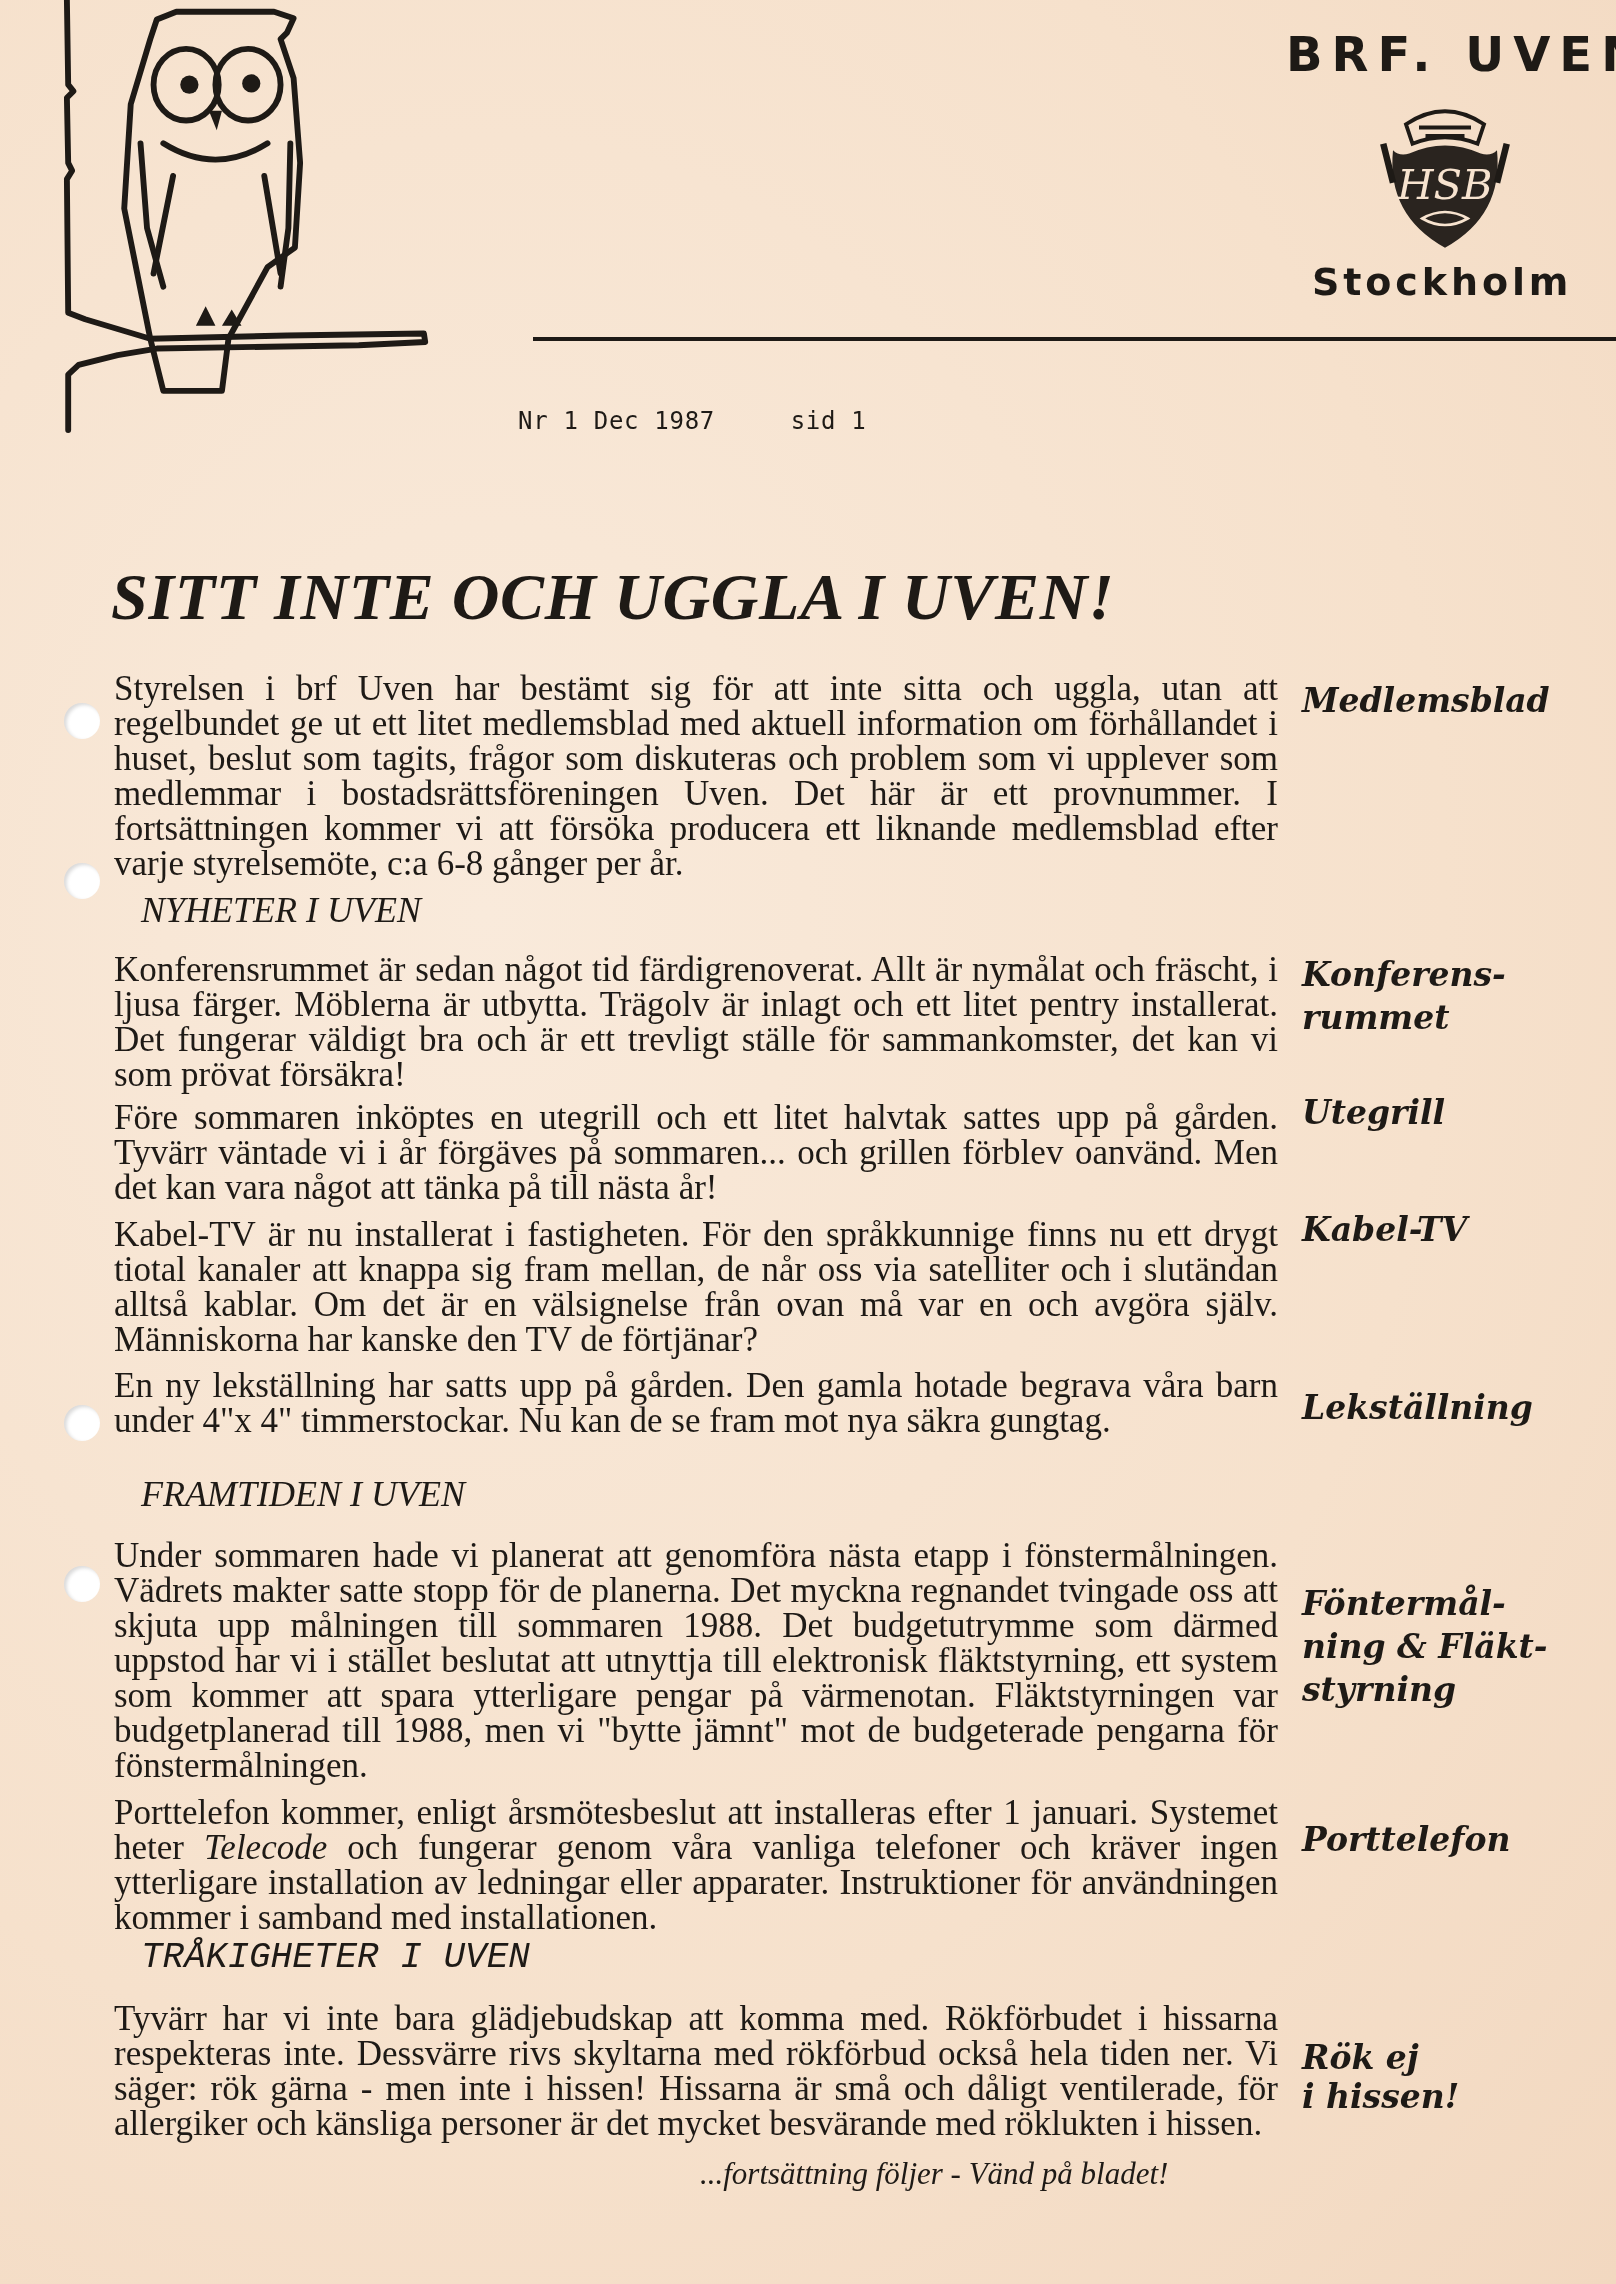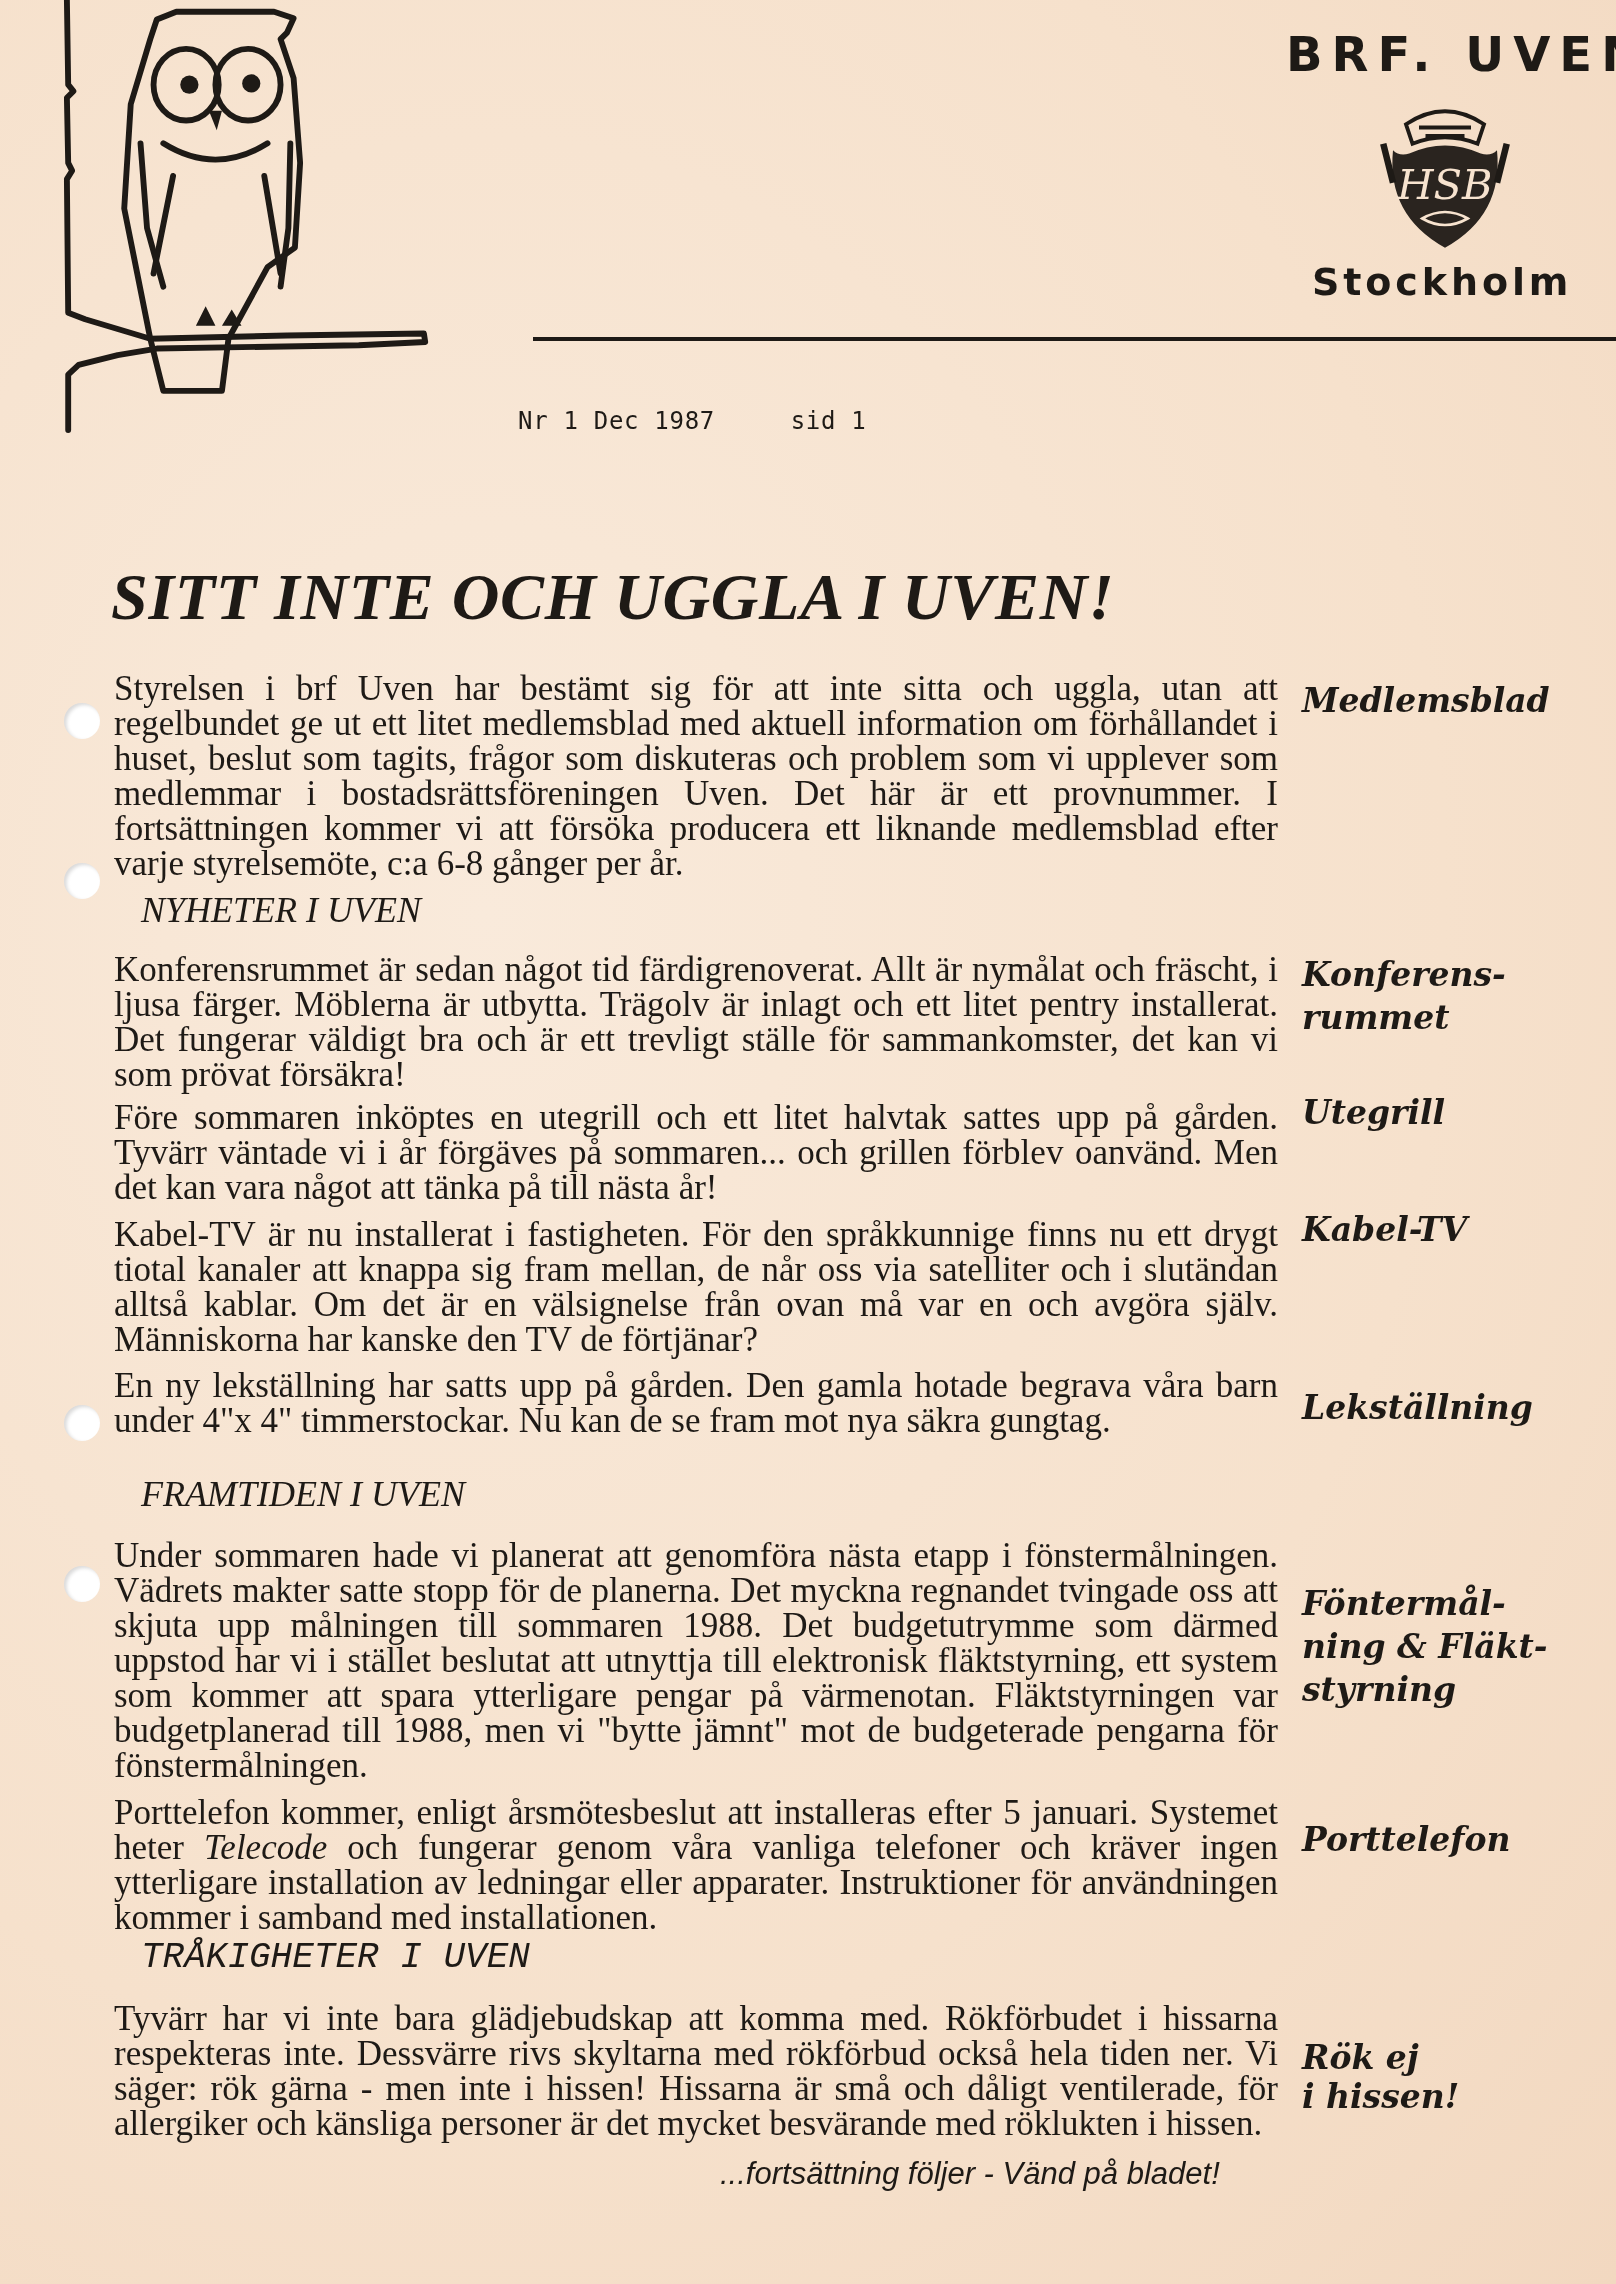--- a/index.html
+++ b/index.html
@@ -27,21 +27,21 @@
     #headline { left: 111px; top: 559px; font-family: "Liberation Serif", serif; font-weight: bold; font-style: italic; font-size: 66px; letter-spacing: 0.7px; white-space: nowrap; }
 
     
     .col { left: 105px; width: 1164px; margin-left: 36px; }
     .para { font-family: "Liberation Serif", serif; font-size: 35px; line-height: 35px; text-align: justify; margin: 9px; }
     .section { font-family: "Liberation Serif", serif; font-style: italic; font-size: 36px; line-height: 42px; }
 
     
     .note { left: 1302px; width: 286px; font-family: "DejaVu Serif", serif; font-style: italic; font-weight: bold; font-size: 33px; line-height: 43px; }
 
-    #cont { left: 720px; top: 2156px; font-family: Liberation Sans, sans-serif; font-style: italic; font-size: 31px; white-space: nowrap; }
+    #cont { left: 700px; top: 2156px; font-family: Liberation Serif, serif; font-style: italic; font-size: 31px; white-space: nowrap; }
 
     
     .hole { width: 36px; height: 36px; border-radius: 50%; background: #ffffff; box-shadow: inset 2.6px 2px 3.9px rgba(0,0,0,0.15); left: 64px; }
   </style>
 </head>
 <body>
 
 <svg id="owl" class="abs" viewBox="0 0 580 680">
   <g fill="none" stroke="#1e1a16" stroke-width="9" stroke-linecap="round" stroke-linejoin="round">
     <path d="M12 0 L14 130 L22 140 L12 150 L14 250 L20 262 L12 275 L14 480 L40 490 L90 505 L140 520 L350 515 L560 512 L562 525 L460 530 L150 535 L90 545 L30 560 L14 575 L14 660"></path>
@@ -95,21 +95,21 @@
 
 <p class="abs col para" style="top:1359px;">En ny lekställning har satts upp på gården. Den gamla hotade begrava våra barn under 4"x 4" timmerstockar. Nu kan de se fram mot nya säkra gungtag.</p>
 <div class="abs note" style="top:1386px;">Lekställning</div>
 
 <div class="abs col section" style="top:1473px;">FRAMTIDEN I UVEN</div>
 <p class="abs col para" style="top:1529px;">Under sommaren hade vi planerat att genomföra nästa etapp i fönstermålningen. Vädrets makter satte stopp för de planerna. Det myckna regnandet tvingade oss att skjuta upp målningen till sommaren 1988. Det budgetutrymme som därmed uppstod har vi i stället beslutat att utnyttja till elektronisk fläktstyrning, ett system som kommer att spara ytterligare pengar på värmenotan. Fläktstyrningen var budgetplanerad till 1988, men vi "bytte jämnt" mot de budgeterade pengarna för fönstermålningen.</p>
 <div class="abs note" style="top:1582px; white-space:pre-line;">Föntermål-
 ning &amp; Fläkt-
 styrning</div>
 
-<p class="abs col para" style="top:1786px;"><span>Porttelefon kommer, enligt årsmötesbeslut att installeras efter 5 januari. Systemet heter </span><i>Telecode</i><span> och fungerar genom våra vanliga telefoner och kräver ingen ytterligare installation av ledningar eller apparater. Instruktioner för användningen kommer i samband med installationen.</span></p>
+<p class="abs col para" style="top:1786px;"><span>Porttelefon kommer, enligt årsmötesbeslut att installeras efter 1 januari. Systemet heter </span><i>Telecode</i><span> och fungerar genom våra vanliga telefoner och kräver ingen ytterligare installation av ledningar eller apparater. Instruktioner för användningen kommer i samband med installationen.</span></p>
 <div class="abs note" style="top:1818px;">Porttelefon</div>
 
 <div class="abs col section" style="top:1937px;font-family:Liberation Mono, monospace;">TRÅKIGHETER I UVEN</div>
 <p class="abs col para" style="top:1992px;">Tyvärr har vi inte bara glädjebudskap att komma med. Rökförbudet i hissarna respekteras inte. Dessvärre rivs skyltarna med rökförbud också hela tiden ner. Vi säger: rök gärna - men inte i hissen! Hissarna är små och dåligt ventilerade, för allergiker och känsliga personer är det mycket besvärande med röklukten i hissen.</p>
 <div class="abs note" style="top:2038px; white-space:pre-line; line-height:39px;font-style:italic;">Rök ej
 i hissen!</div>
 
 <div id="cont" class="abs">...fortsättning följer - Vänd på bladet!</div>
 
 <div class="abs hole" style="top:703px;"></div>

